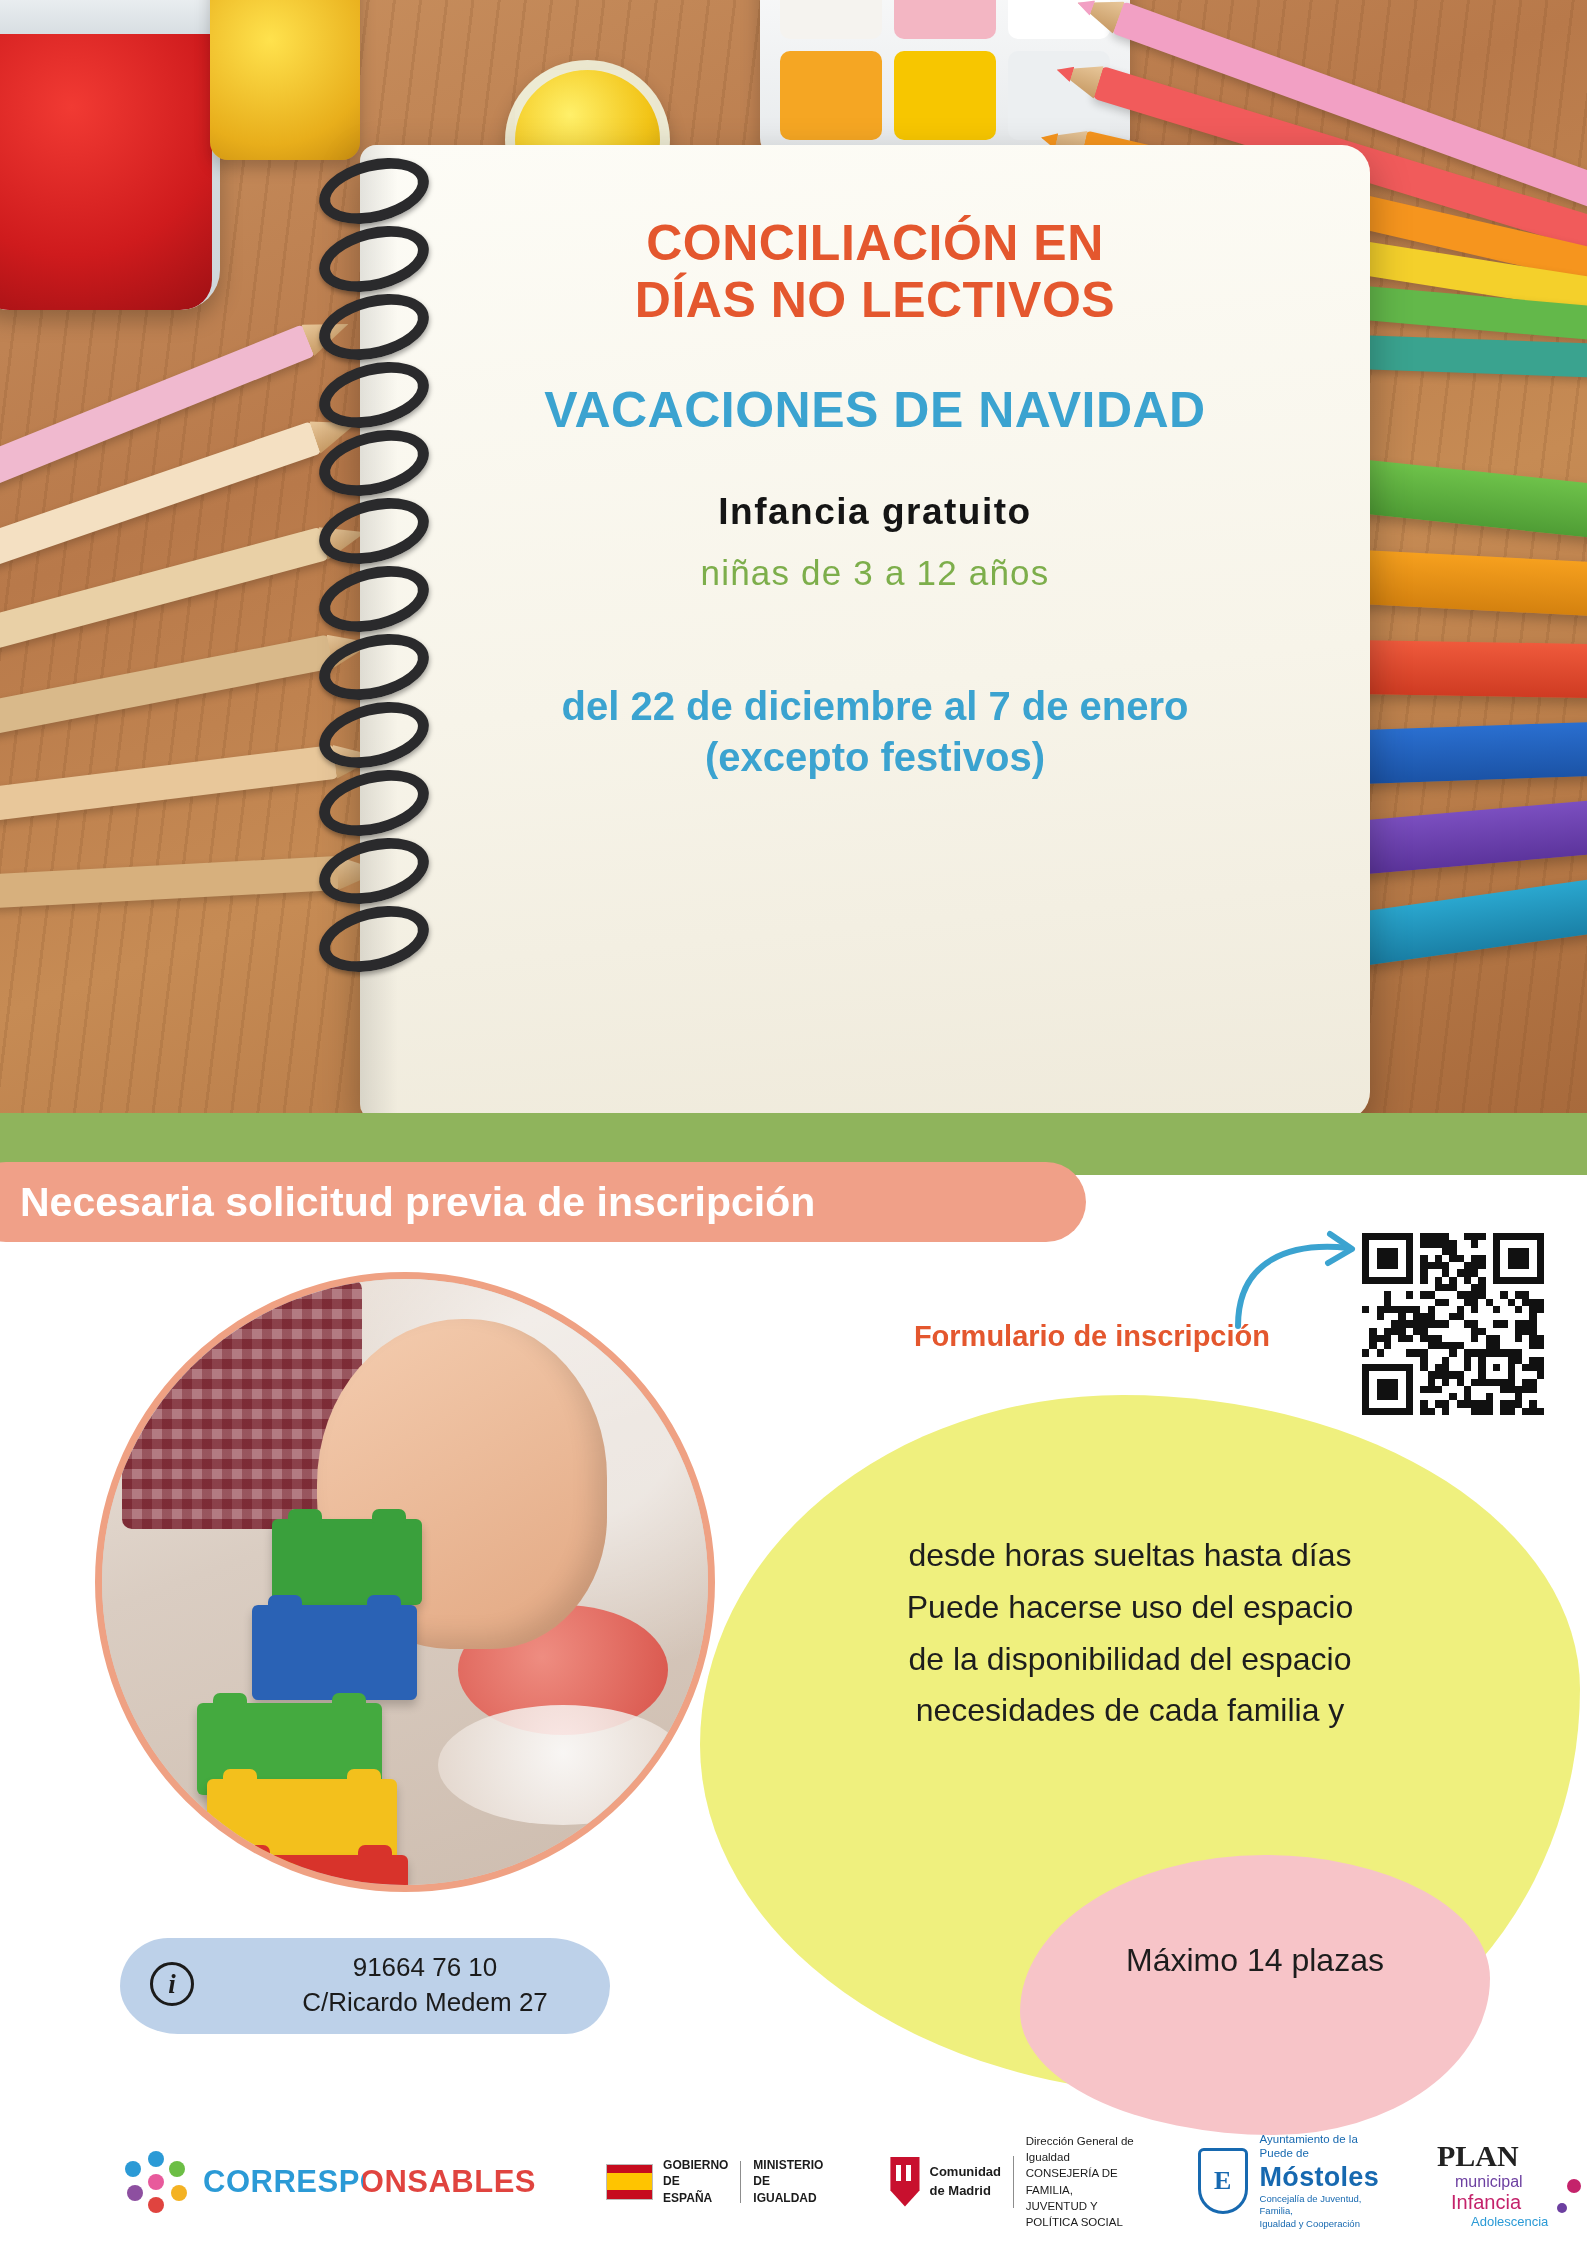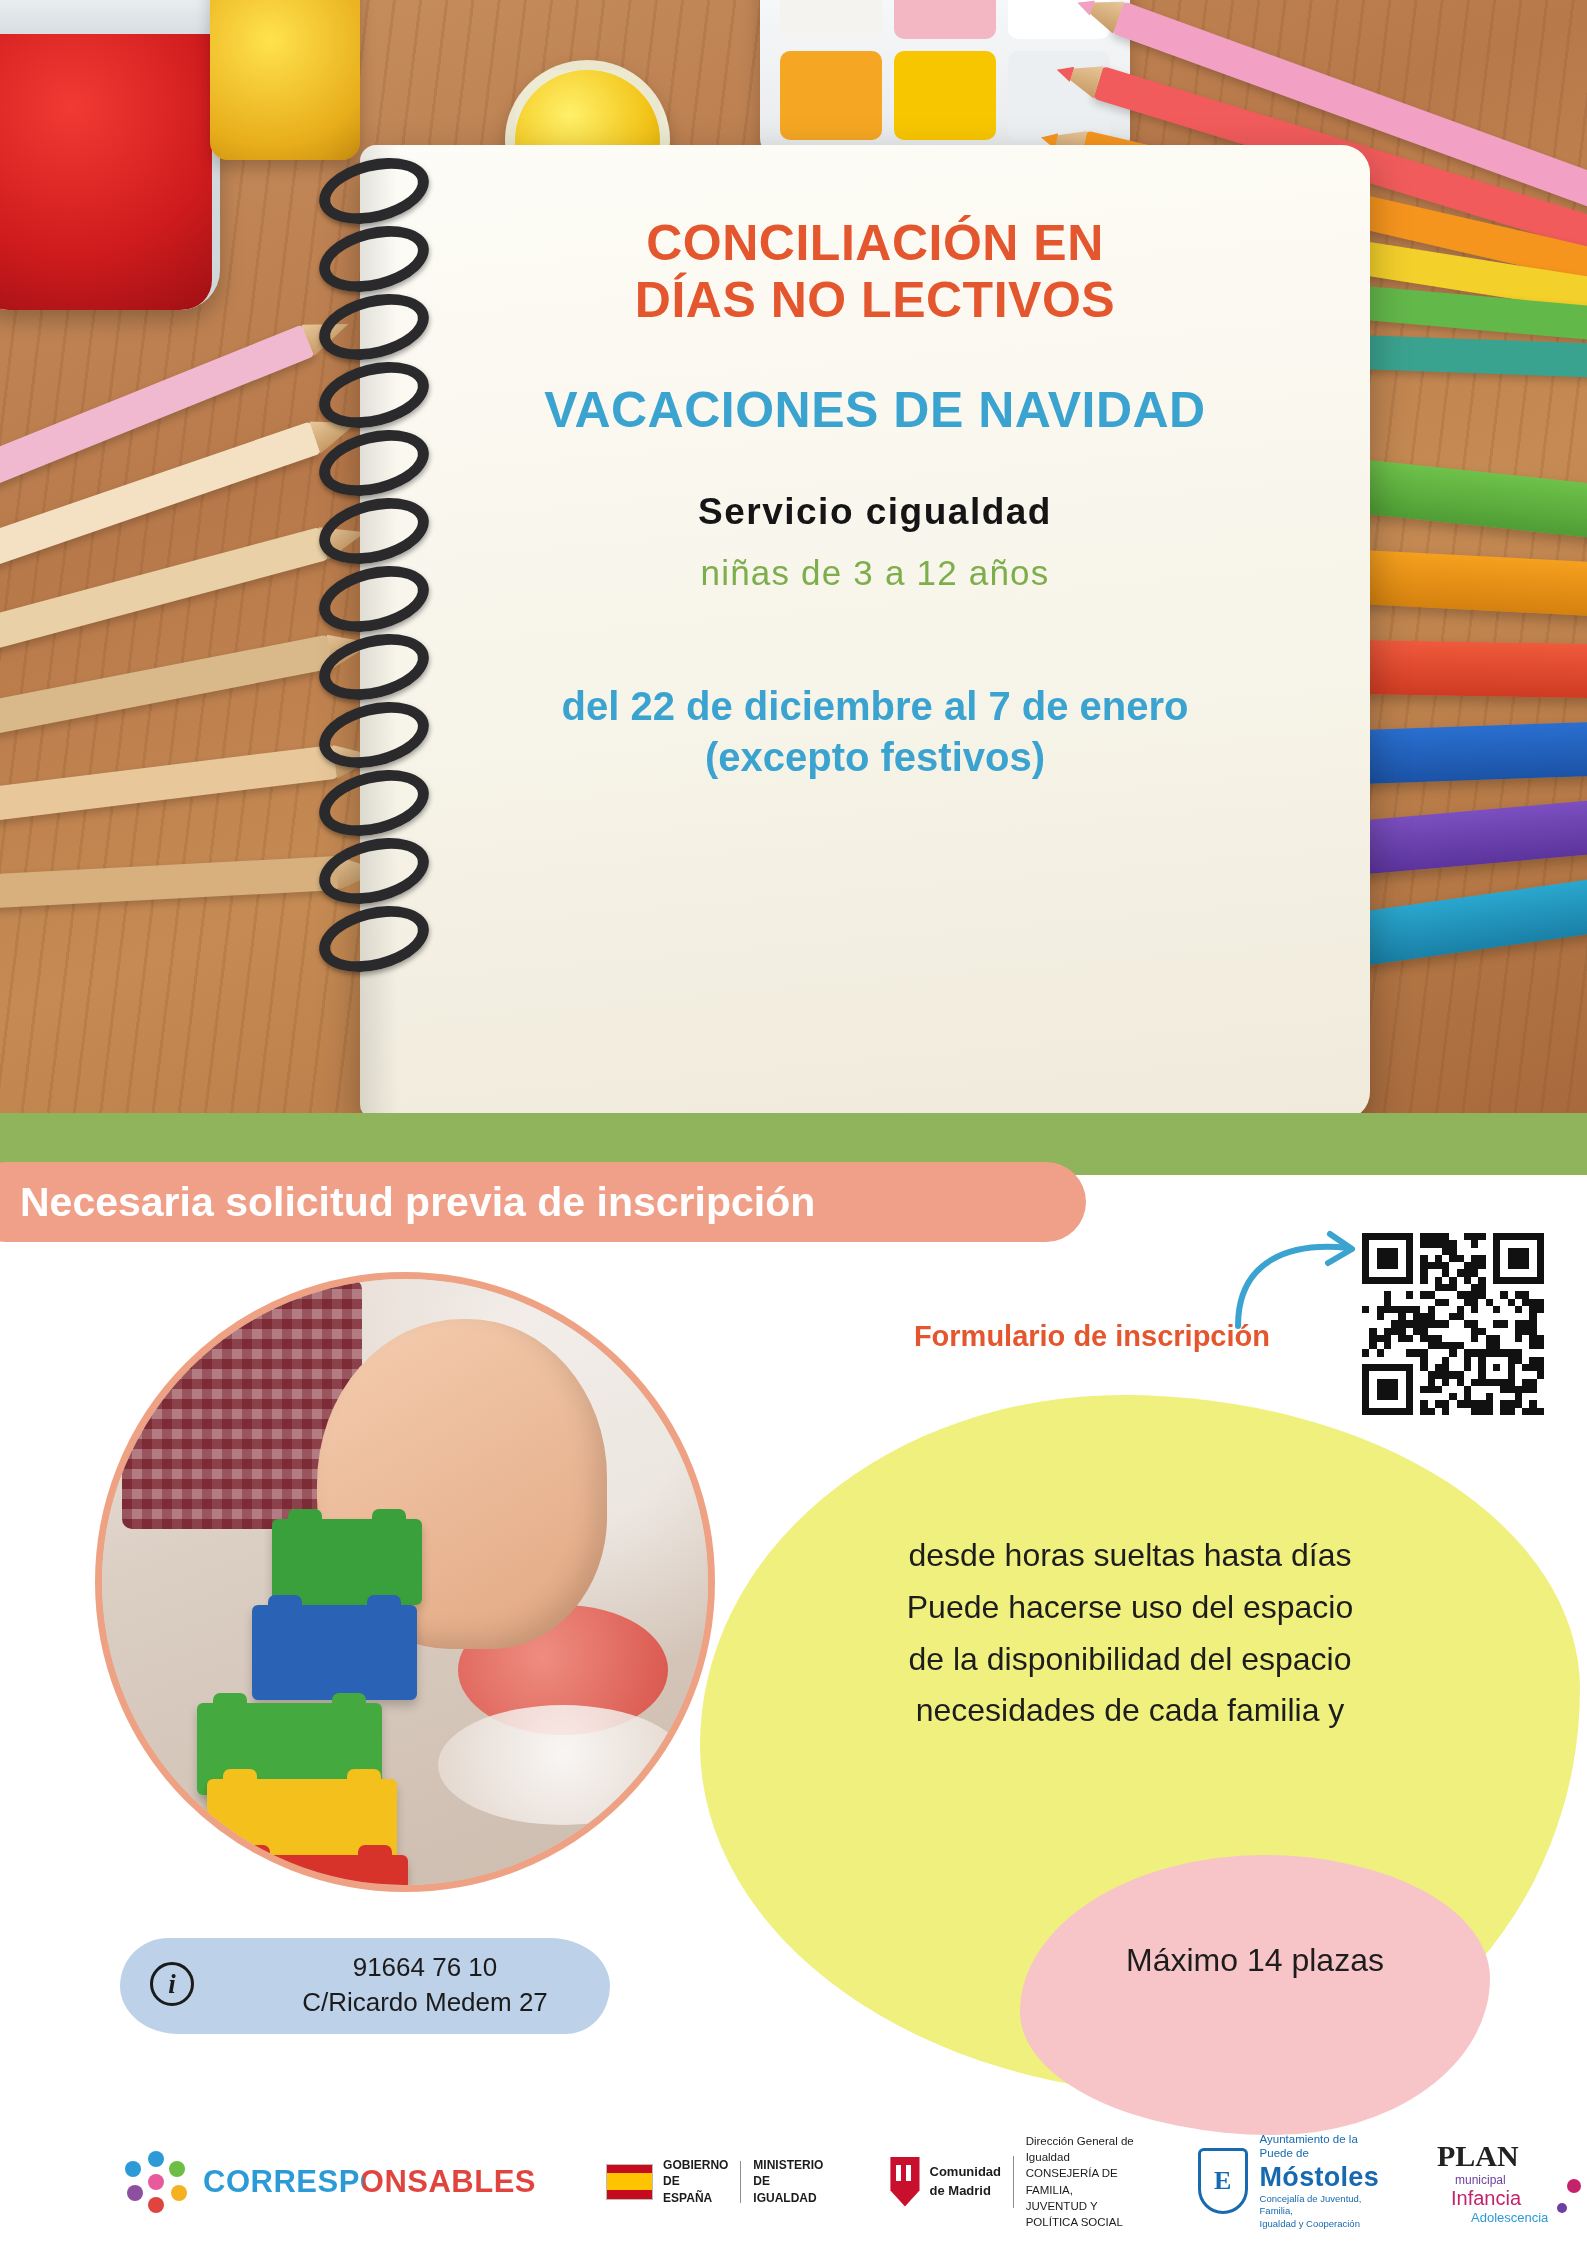--- a/index.html
+++ b/index.html
@@ -372,21 +372,21 @@
   .most-txt { color:#1769b0; line-height:1.2; }
   .most-small { font-size: 11.5px; }
   .most-big { font-size: 27px; font-weight: bold; letter-spacing: .3px; }
   .most-tiny { font-size: 9.5px; color:#1769b0; line-height:1.3; }
   .l-plan { margin-left: 50px; }
   .plan-box { position: relative; width: 150px; height: 86px; }
   .plan-plan {
     font-family: "Liberation Serif", serif;
     font-size: 30px; font-weight: bold; color: #222;
   }
-  .plan-mun { font-size: 12px; color: #6c3fa0; margin-left: 18px; }
+  .plan-mun { font-size: 16px; color: #6c3fa0; margin-left: 18px; }
   .plan-inf { font-size: 20px; color: #c4236b; margin-left: 14px; }
   .plan-ado { font-size: 13px; color: #2b9ad6; margin-left: 34px; }
   .plan-dot {
     position: absolute; right: 6px; top: 40px; width: 14px; height: 14px;
     border-radius: 50%; background:#c4236b;
   }
   .plan-dot2 {
     position: absolute; right: 20px; top: 64px; width: 10px; height: 10px;
     border-radius: 50%; background:#6c3fa0;
   }
@@ -499,21 +499,21 @@
     <div class="ring" style="top:690px;"></div>
     <div class="ring" style="top:758px;"></div>
   </div>
 
   <div class="nb-text">
     <div class="t-title">
       <div>CONCILIACIÓN EN</div>
       <div>DÍAS NO LECTIVOS</div>
     </div>
     <div class="t-sub">VACACIONES DE NAVIDAD</div>
-    <div class="t-free">Servicio cigualdad</div>
+    <div class="t-free">Infancia gratuito</div>
     <div class="t-care">
       <div>niñas de 3 a 12 años</div>
     </div>
     <div class="t-dates">
       <div>del 22 de diciembre al 7 de enero</div>
       <div>(excepto festivos)</div>
     </div>
   </div>
 </div>
 

